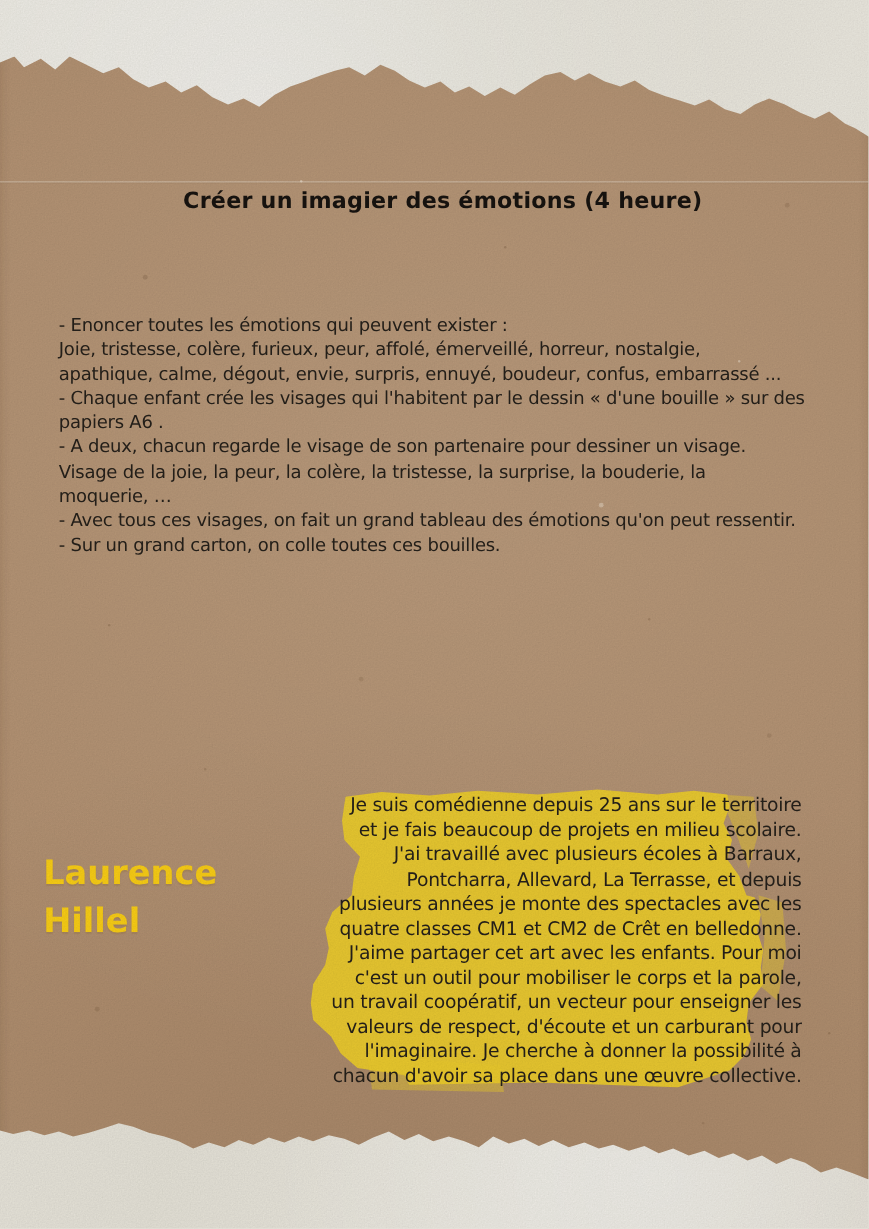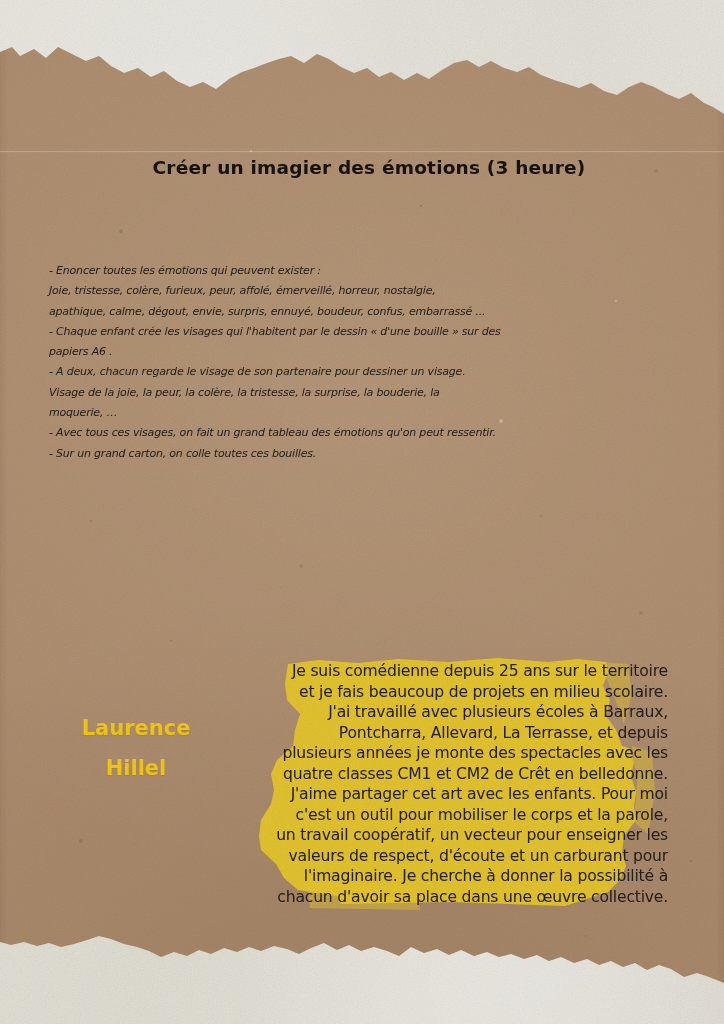--- a/index.html
+++ b/index.html
@@ -72,26 +72,26 @@
       615px 300px 0 0 rgba(255,248,235,.4), 150px 430px 0 0 rgba(92,64,38,.18),
       385px 895px 0 0 rgba(92,64,38,.20), 585px 935px 0 0 rgba(92,64,38,.16);
   }
   .title{
     position:absolute;left:14px;right:0;top:157px;z-index:3;
     text-align:center;font-size:18.5px;font-weight:bold;letter-spacing:.2px;
     color:var(--title-dark);
   }
   .activity{
     position:absolute;left:49px;top:261px;width:670px;z-index:3;
-    font-size:11px;line-height:20.3px;letter-spacing:-.2px;
-    color:var(--text-dark);white-space:pre;font-style:italic;
+    font-size:15px;line-height:20.3px;letter-spacing:-.2px;
+    color:var(--text-dark);white-space:pre;
   }
   .author{
     position:absolute;left:36px;top:708px;width:200px;z-index:3;
-    text-align:center;font-size:21px;font-weight:bold;line-height:40px;
+    text-align:left;font-size:28px;font-weight:bold;line-height:40px;
     color:var(--author-yellow);white-space:pre;
     text-shadow:0 1px 1px rgba(140,100,20,.18);
   }
   .bio{position:absolute;left:248px;top:650px;width:460px;height:272px;z-index:3;}
   .bio-highlight{position:absolute;inset:0;}
   .bio-text{
     position:absolute;left:0;top:11px;width:420px;
     text-align:right;font-size:15.6px;line-height:20.5px;letter-spacing:-.2px;
     color:var(--text-dark);white-space:pre;
   }
@@ -103,21 +103,21 @@
 <div class="screen">
 
   <div class="paper-bg"></div>
 
   <div class="kraft">
     <div class="crease"></div>
   </div>
 
   <div class="speckles"></div>
 
-  <h1 class="title">Créer un imagier des émotions (3 heure)</h1>
+  <h1 class="title">Créer un imagier des émotions (4 heure)</h1>
 
   <div class="activity">- Enoncer toutes les émotions qui peuvent exister :
 Joie, tristesse, colère, furieux, peur, affolé, émerveillé, horreur, nostalgie,
 apathique, calme, dégout, envie, surpris, ennuyé, boudeur, confus, embarrassé ...
 - Chaque enfant crée les visages qui l'habitent par le dessin « d'une bouille » sur des
 papiers A6 .
 - A deux, chacun regarde le visage de son partenaire pour dessiner un visage.
 Visage de la joie, la peur, la colère, la tristesse, la surprise, la bouderie, la
 moquerie, …
 - Avec tous ces visages, on fait un grand tableau des émotions qu'on peut ressentir.

